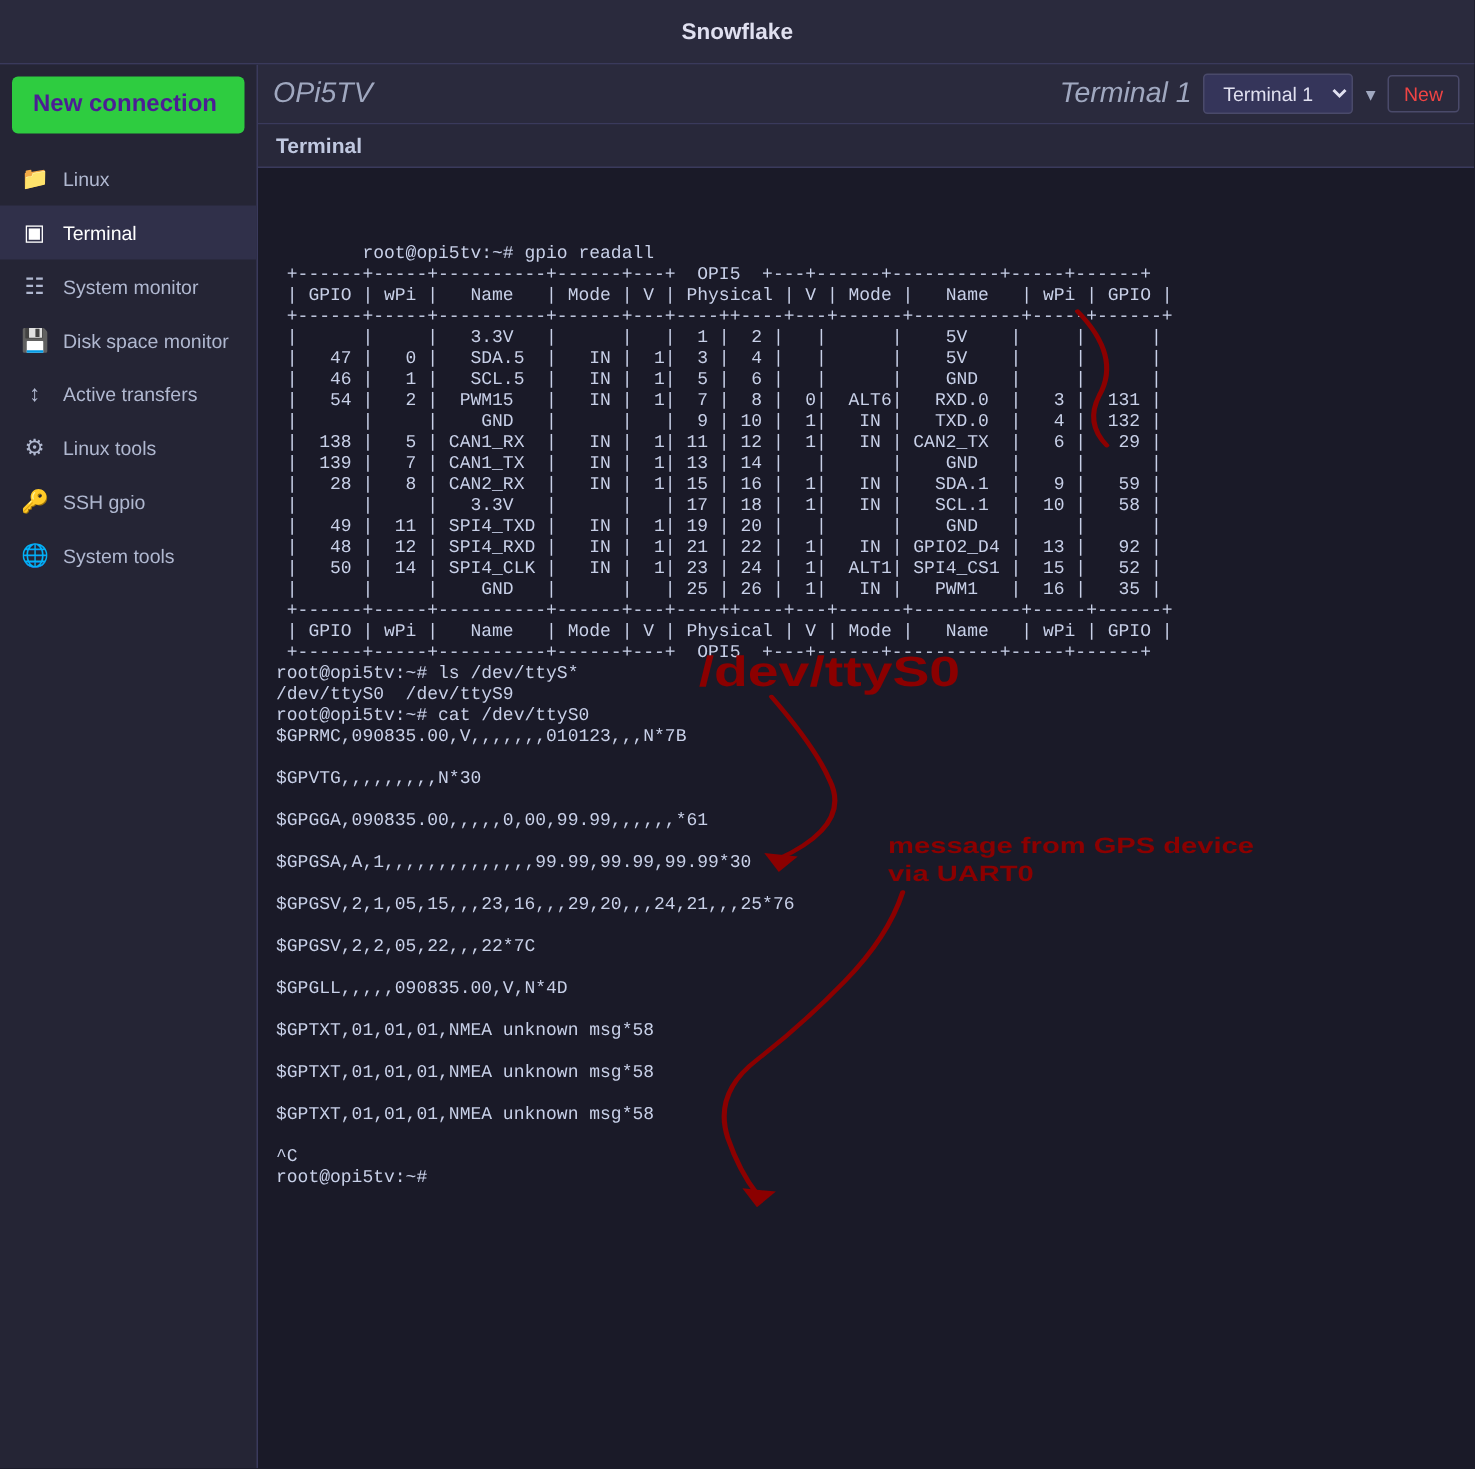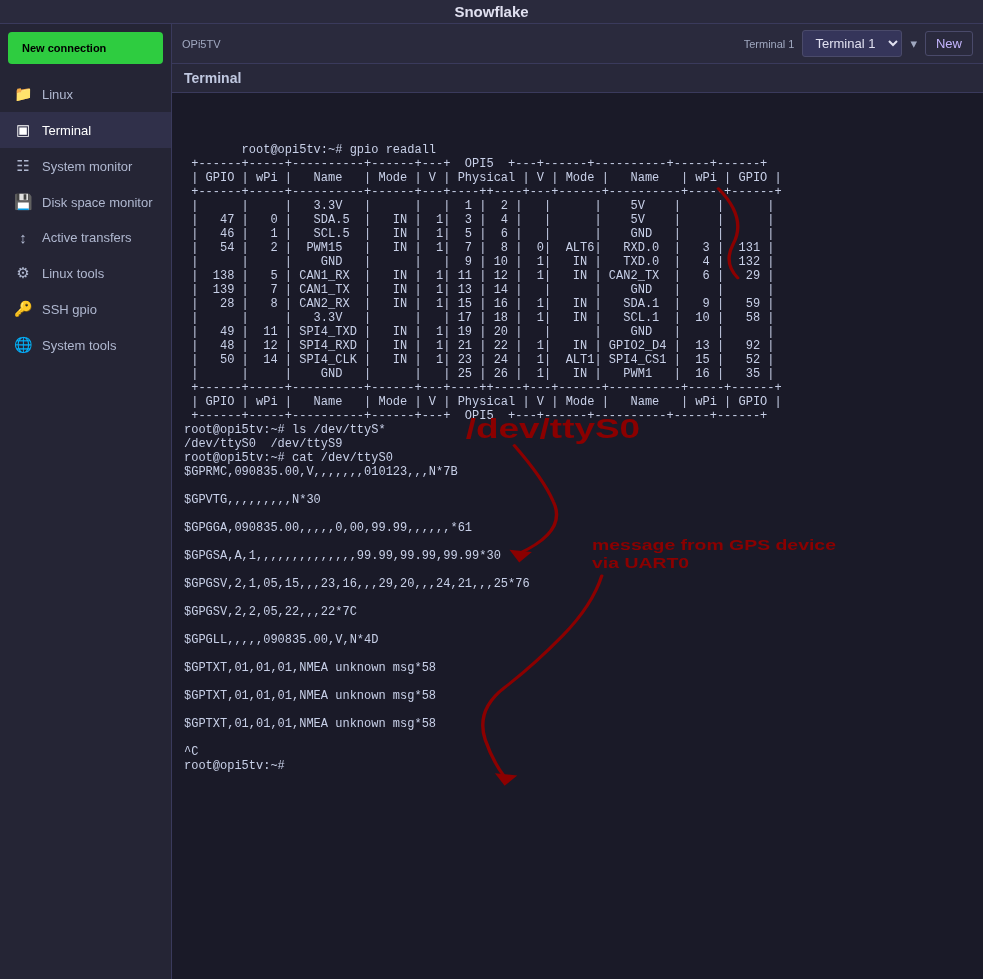--- a/index.html
+++ b/index.html
@@ -1,21 +1,21 @@
 <!DOCTYPE html>
 <html><head>
   <meta charset="utf-8">
   <style>
     * { margin: 0; padding: 0; box-sizing: border-box; }
     body { font-family: 'Segoe UI', Arial, sans-serif; background: #1e1e2e; color: #cdd6f4; width: 983px; height: 979px; overflow: hidden; display: flex; flex-direction: column; }
 
     
     .title-bar {
       background: #2a2a3d;
-      height: 24px;
+      height: 43px;
       display: flex;
       align-items: center;
       justify-content: center;
       font-size: 15px;
       font-weight: 600;
       color: #e0e0f0;
       border-bottom: 1px solid #3a3a5c;
     }
 
     
@@ -30,24 +30,24 @@
       width: 172px;
       background: #252535;
       display: flex;
       flex-direction: column;
       border-right: 1px solid #3a3a5c;
       flex-shrink: 0;
     }
 
     .new-connection-btn {
       background: #2ecc40;
-      color: #000000;
+      color: #4c1d95;
       border: none;
       padding: 10px 14px;
-      font-size: 11px;
+      font-size: 16px;
       font-weight: 600;
       cursor: pointer;
       text-align: left;
       margin: 8px;
       border-radius: 4px;
     }
 
     .sidebar-section {
       padding: 4px 0;
     }
@@ -88,37 +88,38 @@
       height: 40px;
       display: flex;
       align-items: center;
       padding: 0 10px;
       border-bottom: 1px solid #3a3a5c;
       gap: 8px;
     }
 
     .tab-label {
       color: #a0a8c0;
-      font-size: 11px;
+      font-size: 19px;
+      font-style: italic;
     }
 
     .tab-select {
       background: #35355a;
       color: #e0e0f0;
       border: 1px solid #4a4a6a;
       padding: 4px 8px;
       font-size: 13px;
       border-radius: 3px;
       cursor: pointer;
       min-width: 100px;
     }
 
     .tab-new-btn {
       background: transparent;
-      color: #c4b5fd;
+      color: #ef4444;
       border: 1px solid #4a4a6a;
       padding: 4px 10px;
       font-size: 13px;
       border-radius: 3px;
       cursor: pointer;
     }
 
     .tab-spacer { flex: 1; }
 
     

